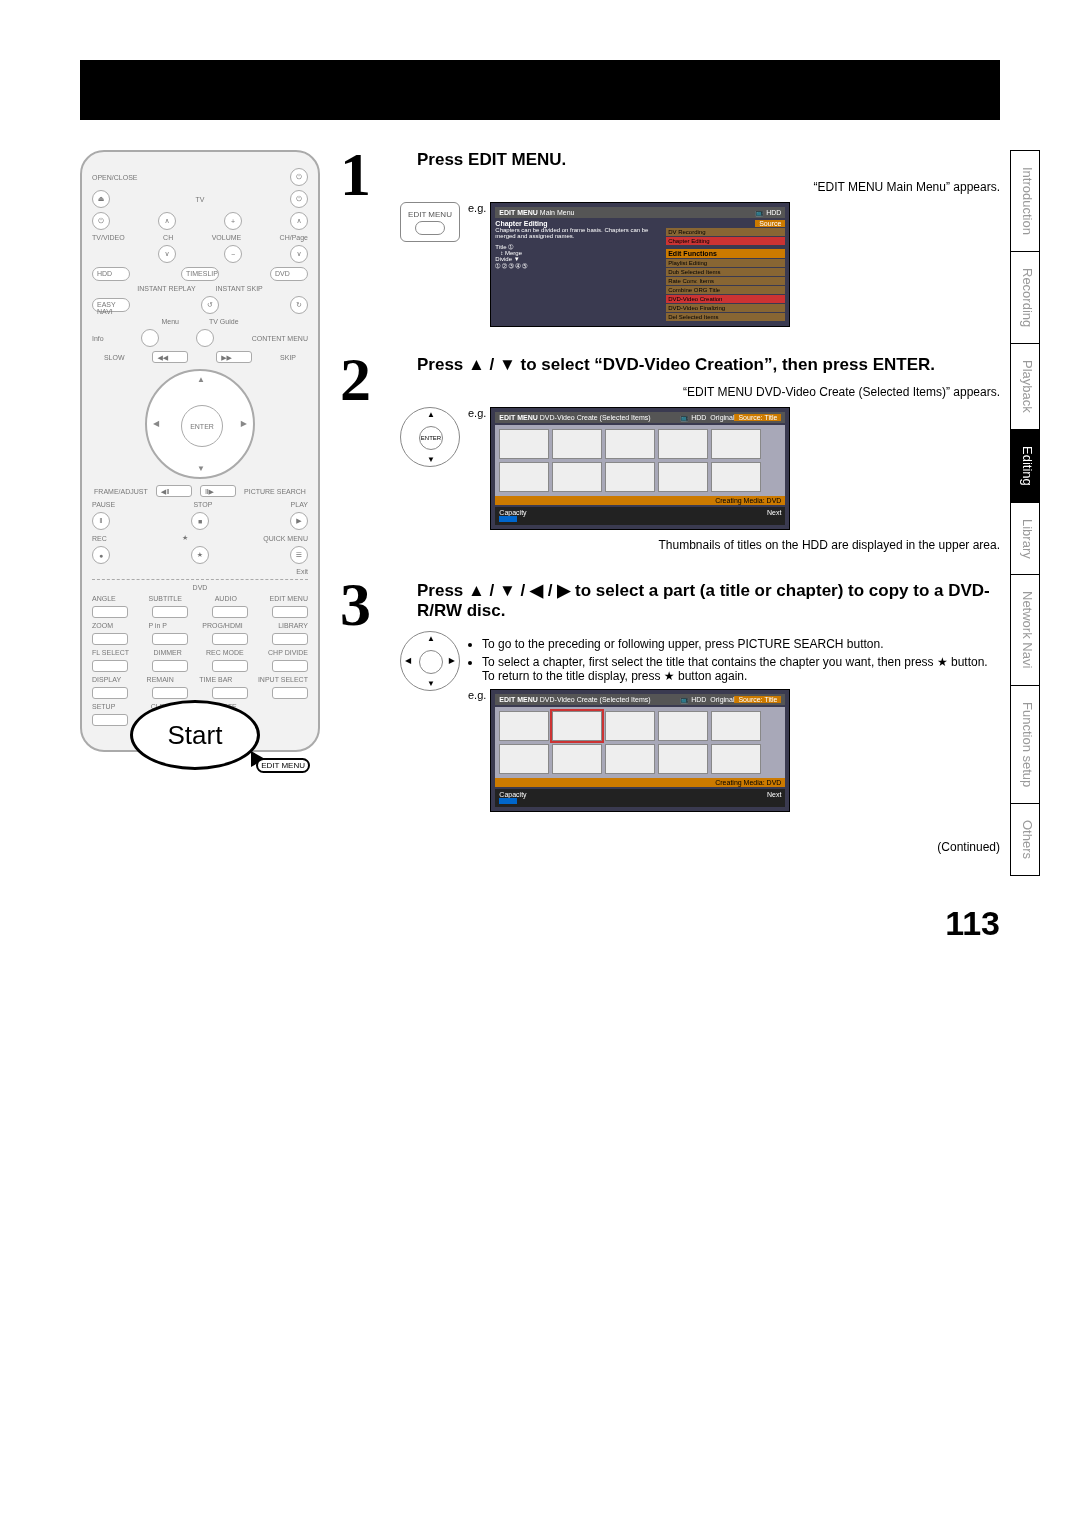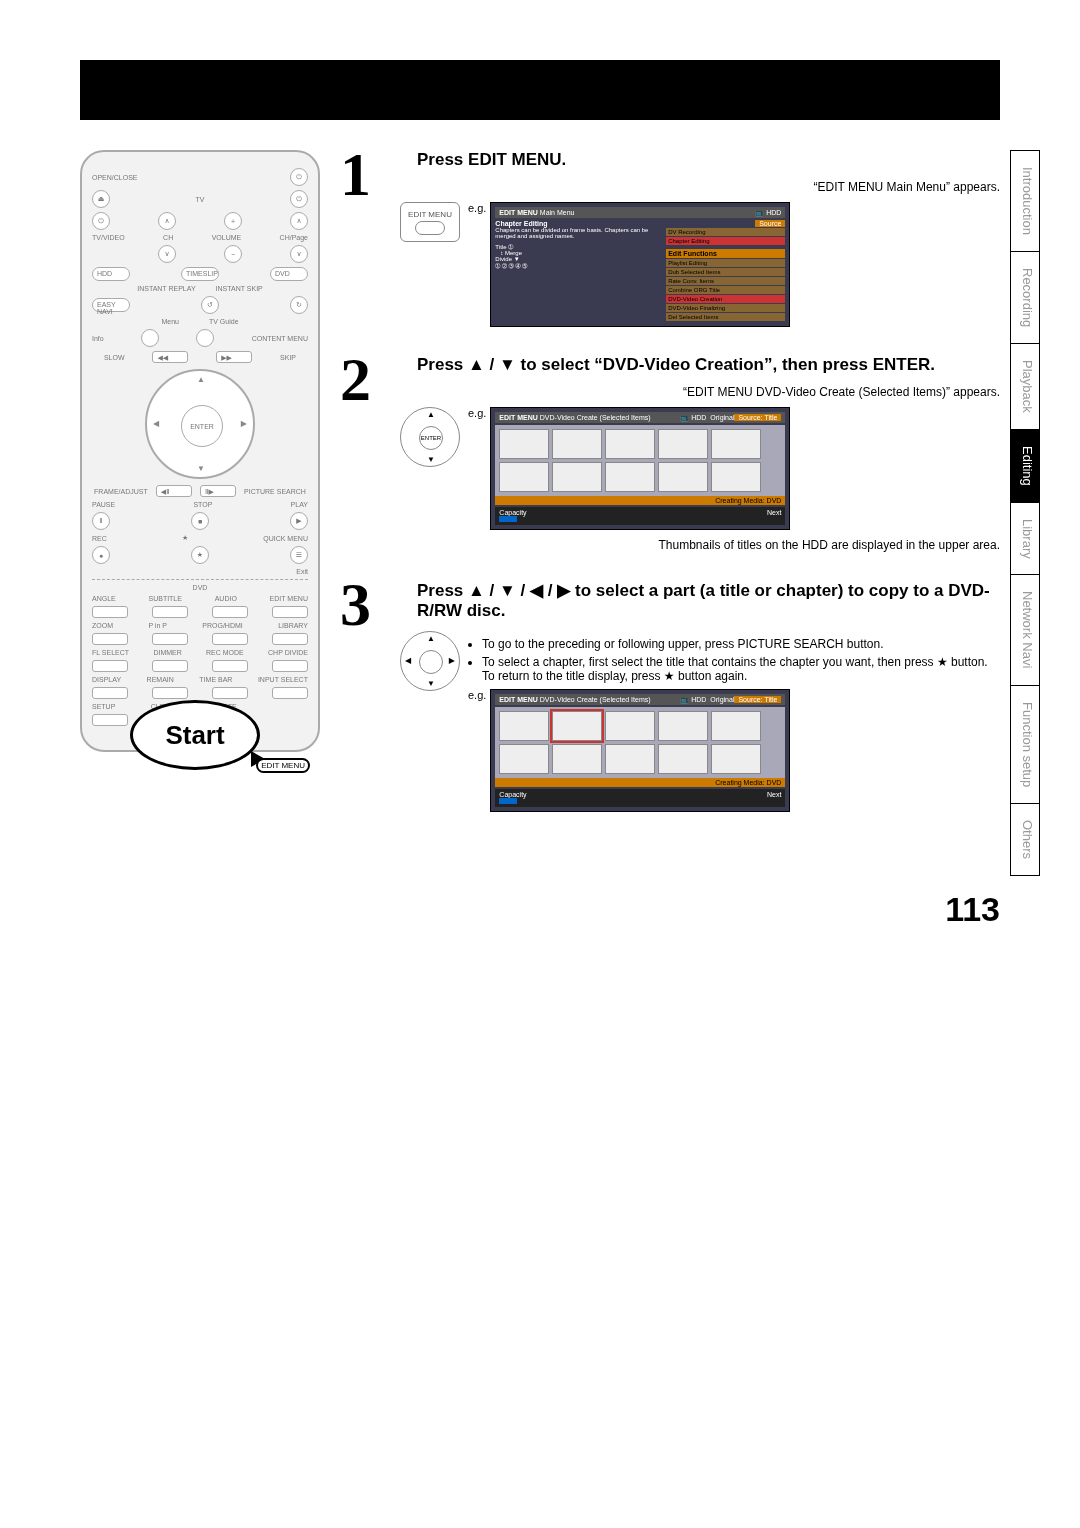--- a/index.html
+++ b/index.html
@@ -55,21 +55,21 @@
   .dpad {
     width:110px;height:110px;border:2px solid #aaa;border-radius:50%;
     margin:6px auto; position:relative; background:#fff;
   }
   .dpad .center{position:absolute;top:34px;left:34px;width:42px;height:42px;border:1px solid #aaa;border-radius:50%; display:flex;align-items:center;justify-content:center;font-size:7px;}
   .tri{font-size:8px;position:absolute;color:#888;}
   .start-bubble {
     position:absolute; left:50px; top:550px;
     background:#fff;border:3px solid #000;border-radius:50%;
     width:130px;height:70px;display:flex;align-items:center;justify-content:center;
-    font-size:26px;font-weight:bold;
+    font-size:26px;font-weight:normal;
   }
   .start-bubble::after{
     content:"";position:absolute;right:-8px;top:48px;
     width:0;height:0;border-left:14px solid #000;border-top:8px solid transparent;border-bottom:8px solid transparent;
   }
   .editmenu-circled{
     position:absolute;right:10px;top:608px;
     border:2px solid #000;border-radius:10px;padding:1px 3px;font-size:8px;background:#fff;
   }
   
@@ -414,16 +414,17 @@
                     <span><span>Capacity</span> <span class="capbar"></span></span>
                     <span>Next</span>
                   </div>
               </div>
             </div>
           </div>
         </div>
       </div>
     </div>
 
+    <div class="continued">(Continued)</div>
   </div>
 </div>
 
 <div class="pagenum">113</div>
 
 </body></html>

